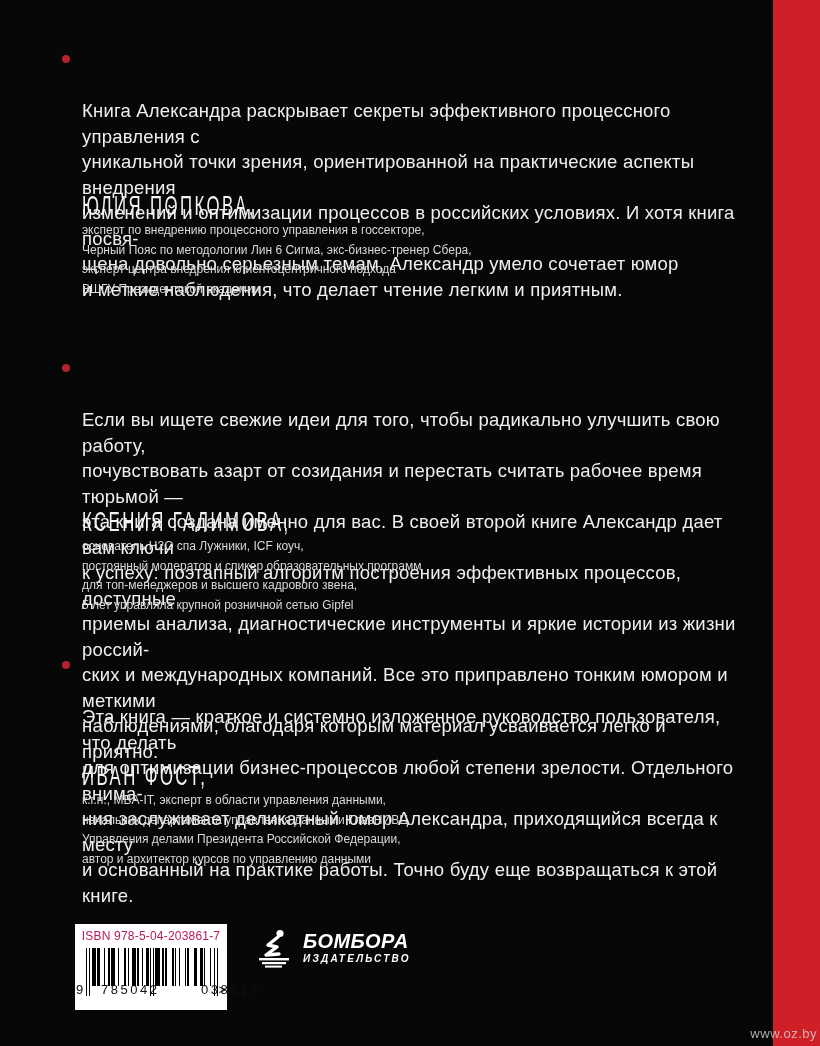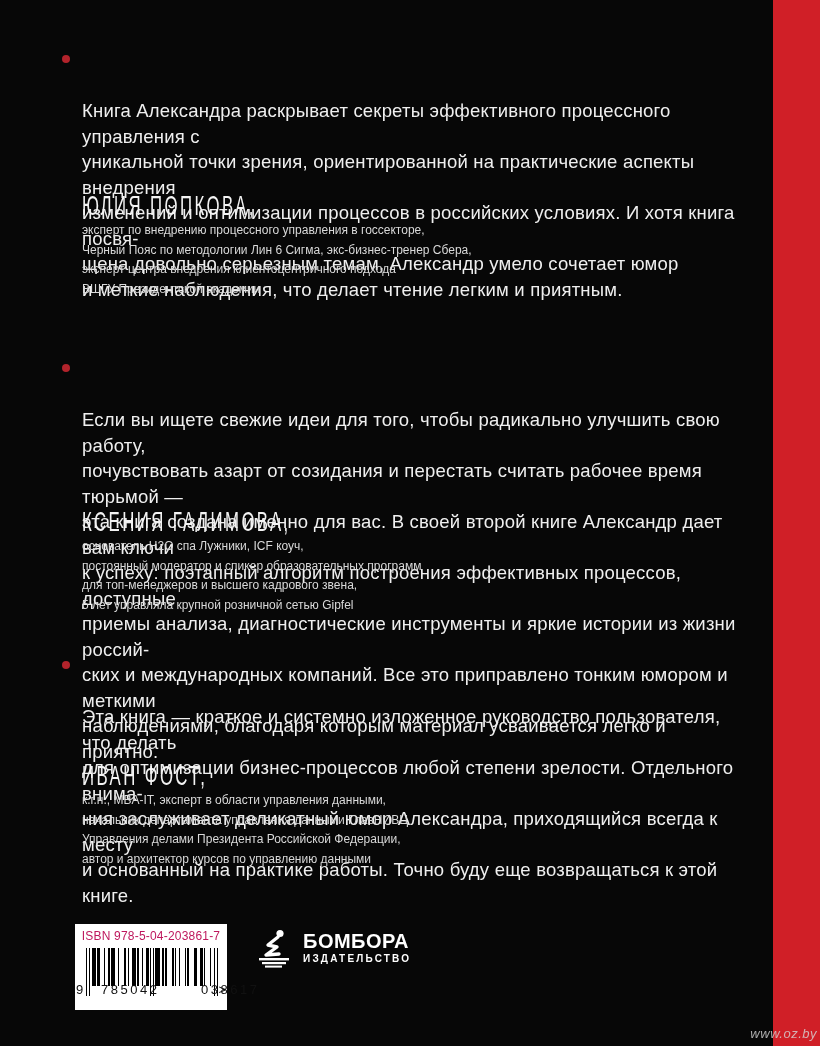--- a/index.html
+++ b/index.html
@@ -65,40 +65,39 @@
   }
   .bc-lead  { position: absolute; left: 1px;  top: 0; }
   .bc-left  { position: absolute; left: 18px; top: 0; width: 58px; text-align: center; letter-spacing: 2.5px; margin-left: 8px; }
   .bc-right { position: absolute; left: 88px; top: 0; width: 58px; text-align: left; letter-spacing: 2.5px; margin-left: 38px; }
   .bc-tail  { position: absolute; right: 1px; top: 0; }
 
   
   .publisher { position: absolute; left: 255px; top: 928px; }
   .pub-head { display: flex; align-items: flex-start; }
   .pub-icon { width: 40px; height: 40px; }
-  .pub-titles { margin-left: 8px; margin-top: 2px; }
+  .pub-titles { margin-left: 8px; margin-top: 2px; font-style: italic; }
   .pub-name {
     color: #ffffff; font-weight: bold;
     font-size: 20px; letter-spacing: 0.5px; line-height: 22px;
   }
   .pub-sub {
     color: #ffffff; font-weight: bold;
     font-size: 10px; letter-spacing: 2.2px; margin-top: 1px;
   }
   .pub-desc {
     position: absolute; left: 255px; top: 973px; width: 360px;
     font-size: 11.5px; line-height: 15.5px;
     color: #dedede; white-space: pre-line;
   }
 
   .watermark {
     position: absolute; right: 3px; bottom: 5px;
     font-size: 13px; letter-spacing: 0.5px;
     color: rgba(214, 214, 214, 0.8);
-    font-style: italic;
   }
 </style>
 </head>
 <body>
 
 <div class="cover">
   <div class="red-band"></div>
 
   <div class="content">
 

